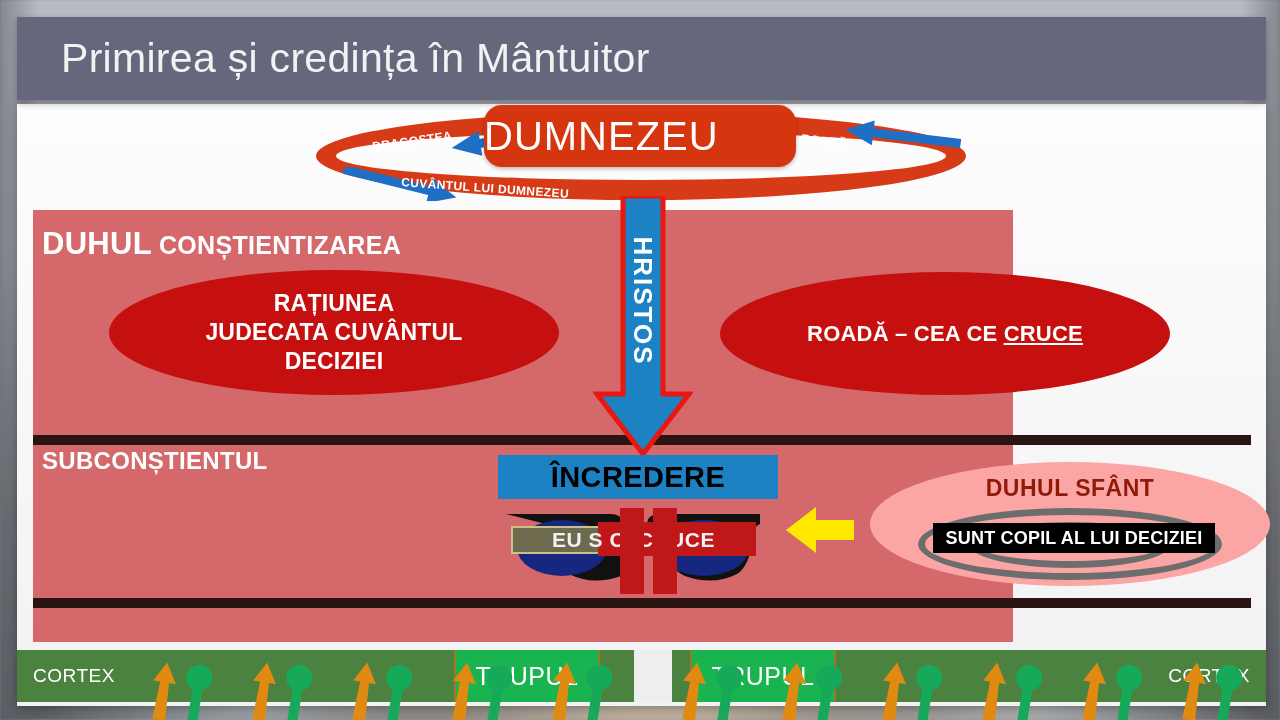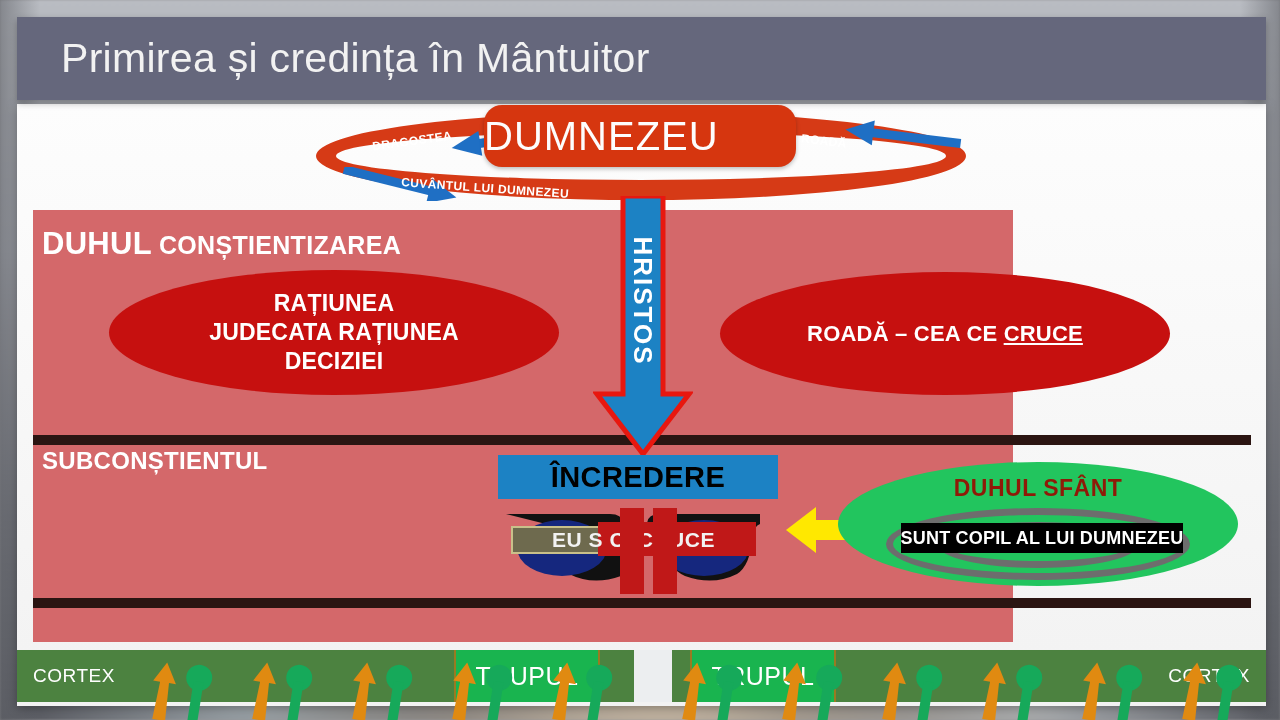--- a/index.html
+++ b/index.html
@@ -128,22 +128,22 @@
   .cross{position:absolute;background:#c01818;}
   .cross-a-v{left:122px;top:8px;width:24px;height:86px;}
   .cross-b-v{left:155px;top:8px;width:24px;height:86px;}
   .cross-h{left:100px;top:22px;width:158px;height:34px;background:#c01818;}
 
   
   .yellow-arrow{position:absolute;left:784px;top:504px;width:72px;height:52px;}
 
   
   .hs-ell{
-    position:absolute;left:838px;top:462px;width:400px;height:124px;
-    background:#22c55e;border-radius:50%;
+    position:absolute;left:870px;top:462px;width:400px;height:124px;
+    background:#fca5a5;border-radius:50%;
   }
   .hs-title{
     position:absolute;left:0;top:13px;width:400px;text-align:center;
     color:#8f1a08;font-size:23px;font-weight:700;letter-spacing:.5px;
   }
   .hs-rings{position:absolute;left:48px;top:46px;width:304px;height:72px;}
   .hs-ring{
     position:absolute;border:7px solid #6d6d6d;border-radius:50%;box-sizing:border-box;
   }
   .hs-r1{left:0;top:0;width:304px;height:72px;}
@@ -228,21 +228,21 @@
 
   <div class="panel">
 
     <div class="panel-hdr hdr-duhul">
       <span class="b">DUHUL</span><span class="s">CONȘTIENTIZAREA</span>
     </div>
 
     <div class="ell ell-left">
       <div>
         <div>RAȚIUNEA</div>
-        <div>JUDECATA RAȚIUNEA</div>
+        <div>JUDECATA CUVÂNTUL</div>
         <div>DECIZIEI</div>
       </div>
     </div>
 
     <div class="ell ell-right">
       <div>
         <span>ROADĂ – CEA CE </span><u>CRUCE</u>
       </div>
     </div>
 
@@ -283,21 +283,21 @@
     <polygon points="2,26 32,3 32,16 70,16 70,36 32,36 32,49" fill="#ffe800"></polygon>
   </svg>
 
   <div class="hs-ell">
     <div class="hs-title">DUHUL SFÂNT</div>
     <div class="hs-rings">
       <div class="hs-ring hs-r1"></div>
       <div class="hs-ring hs-r2"></div>
     </div>
     <div class="hs-box">
-      <span>SUNT COPIL AL LUI DUMNEZEU</span>
+      <span>SUNT COPIL AL LUI DECIZIEI</span>
     </div>
   </div>
 
   <div class="body-band">
     <div class="cortex cortex-l">CORTEX</div>
     <div class="cortex cortex-r">CORTEX</div>
     <div class="trupul trupul-l">
       <span>TRUPUL</span>
     </div>
     <div class="center-gap"></div>

